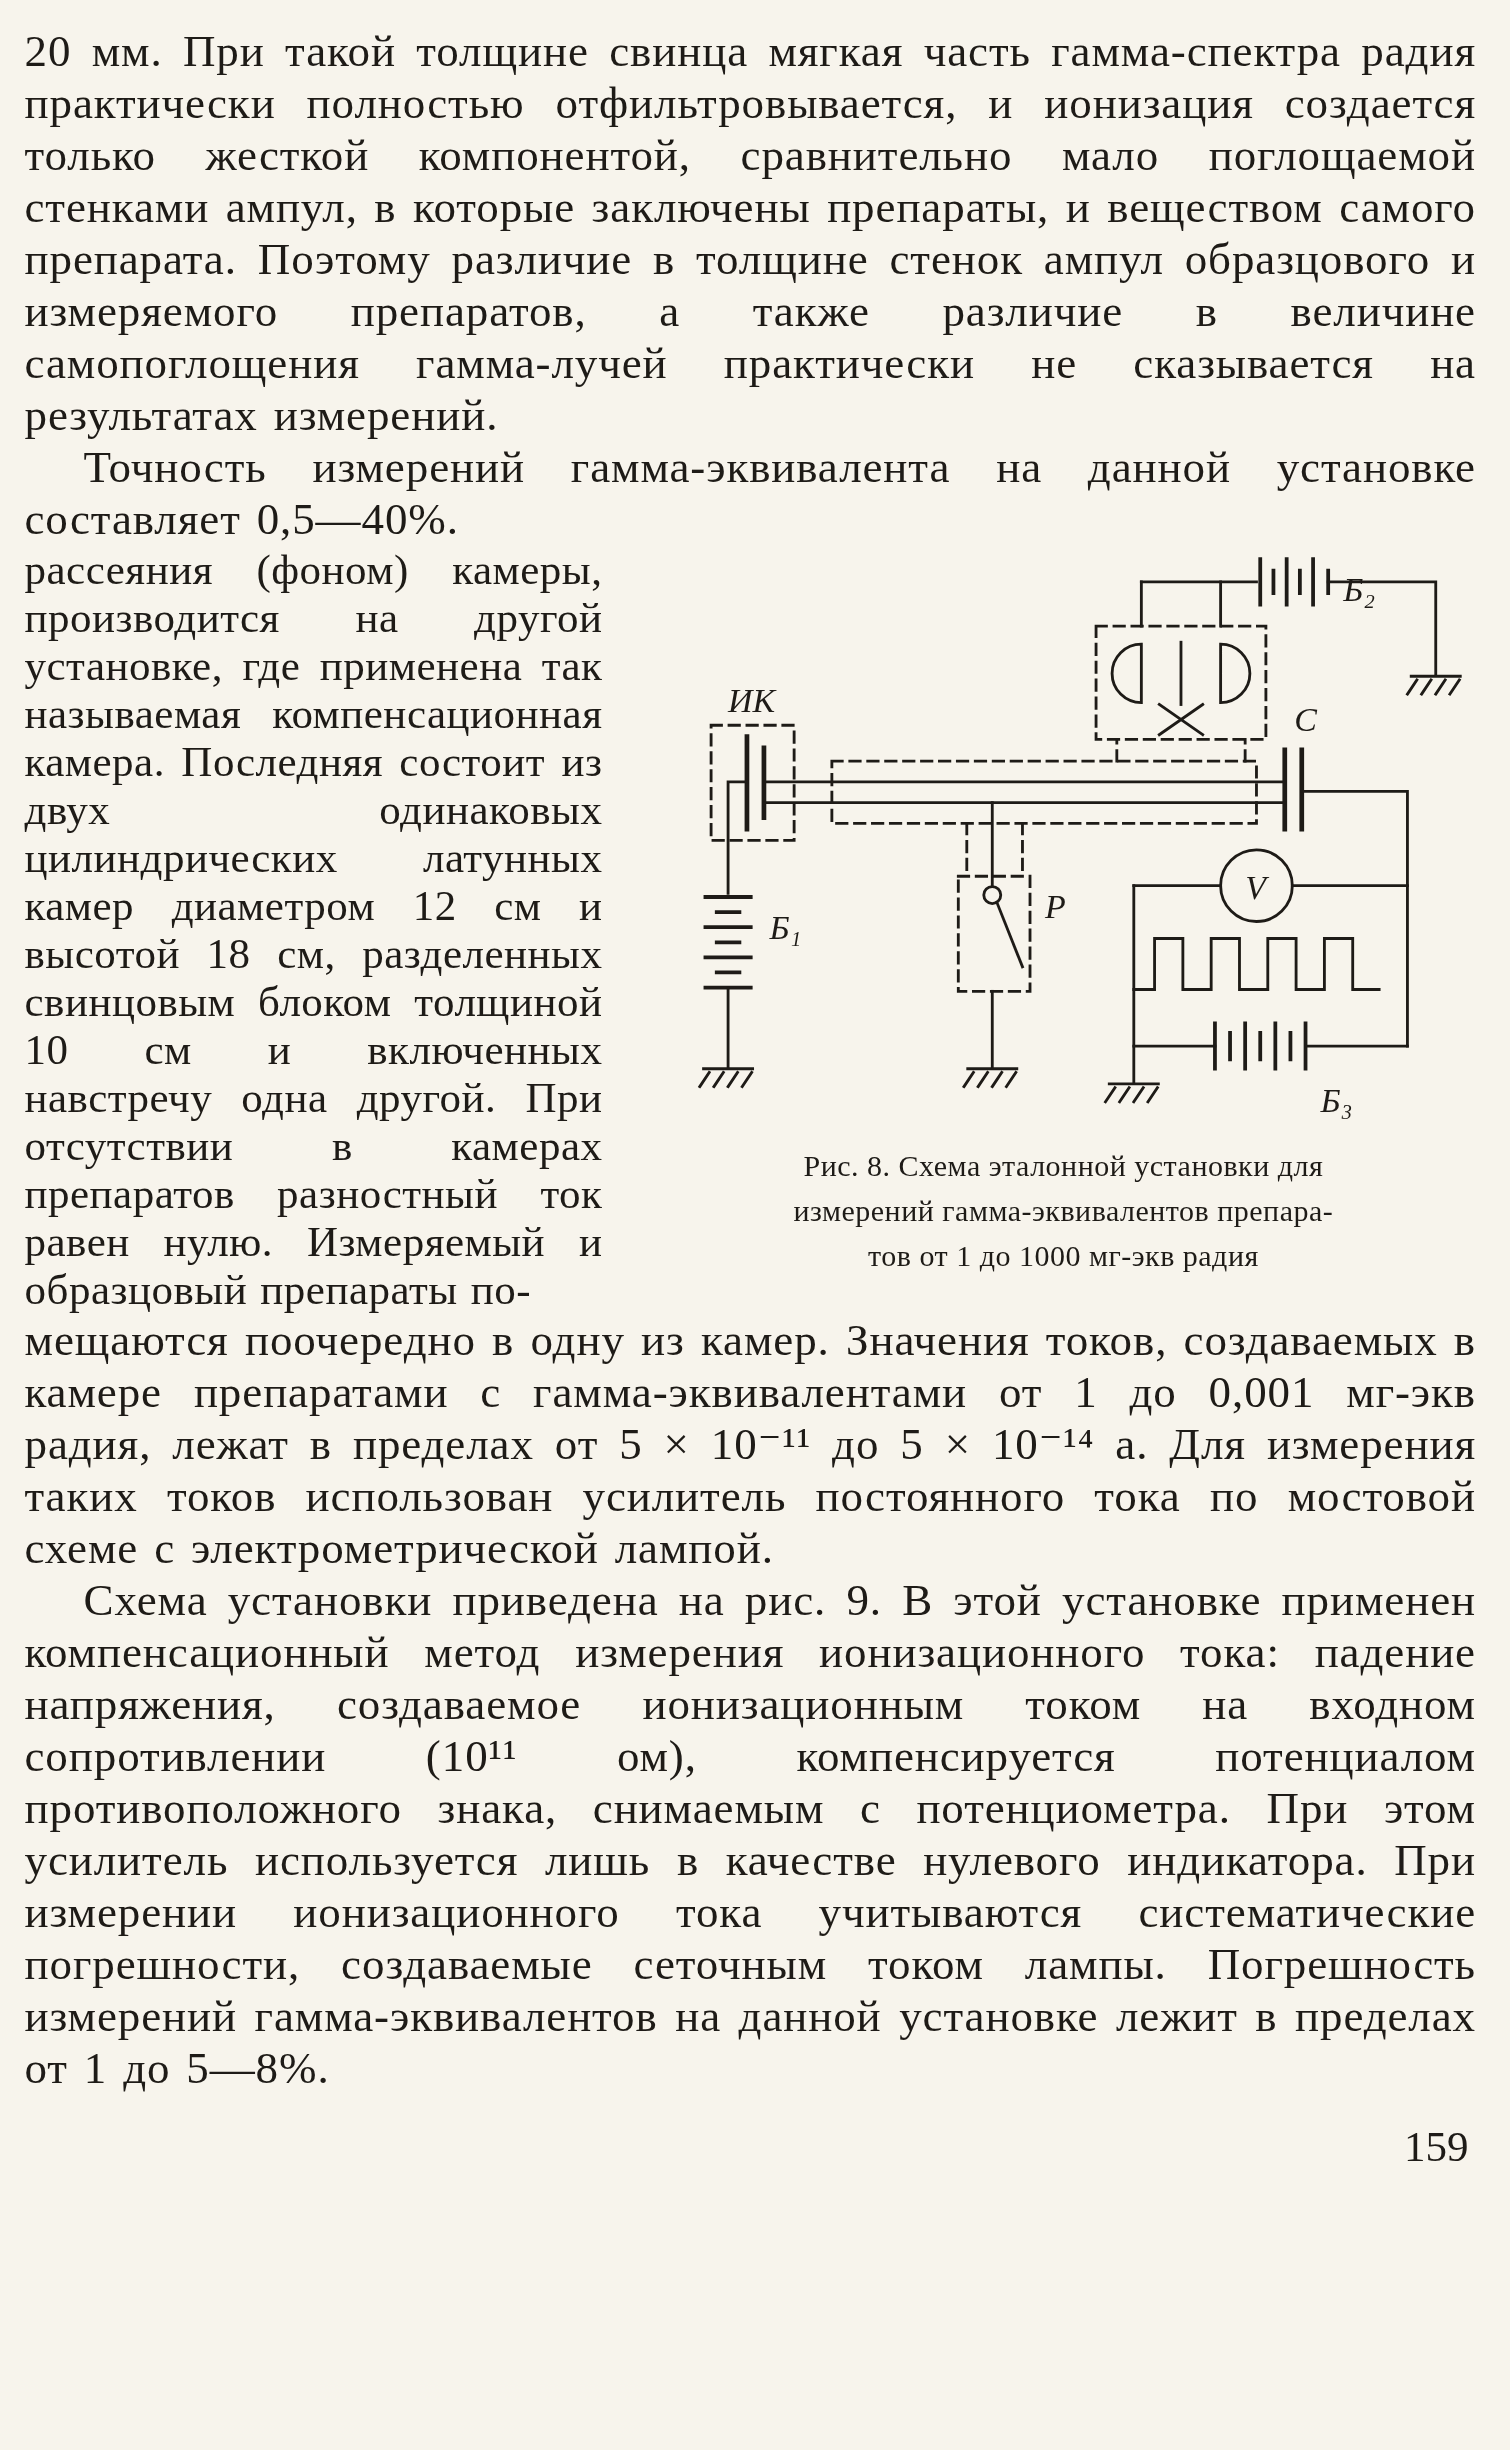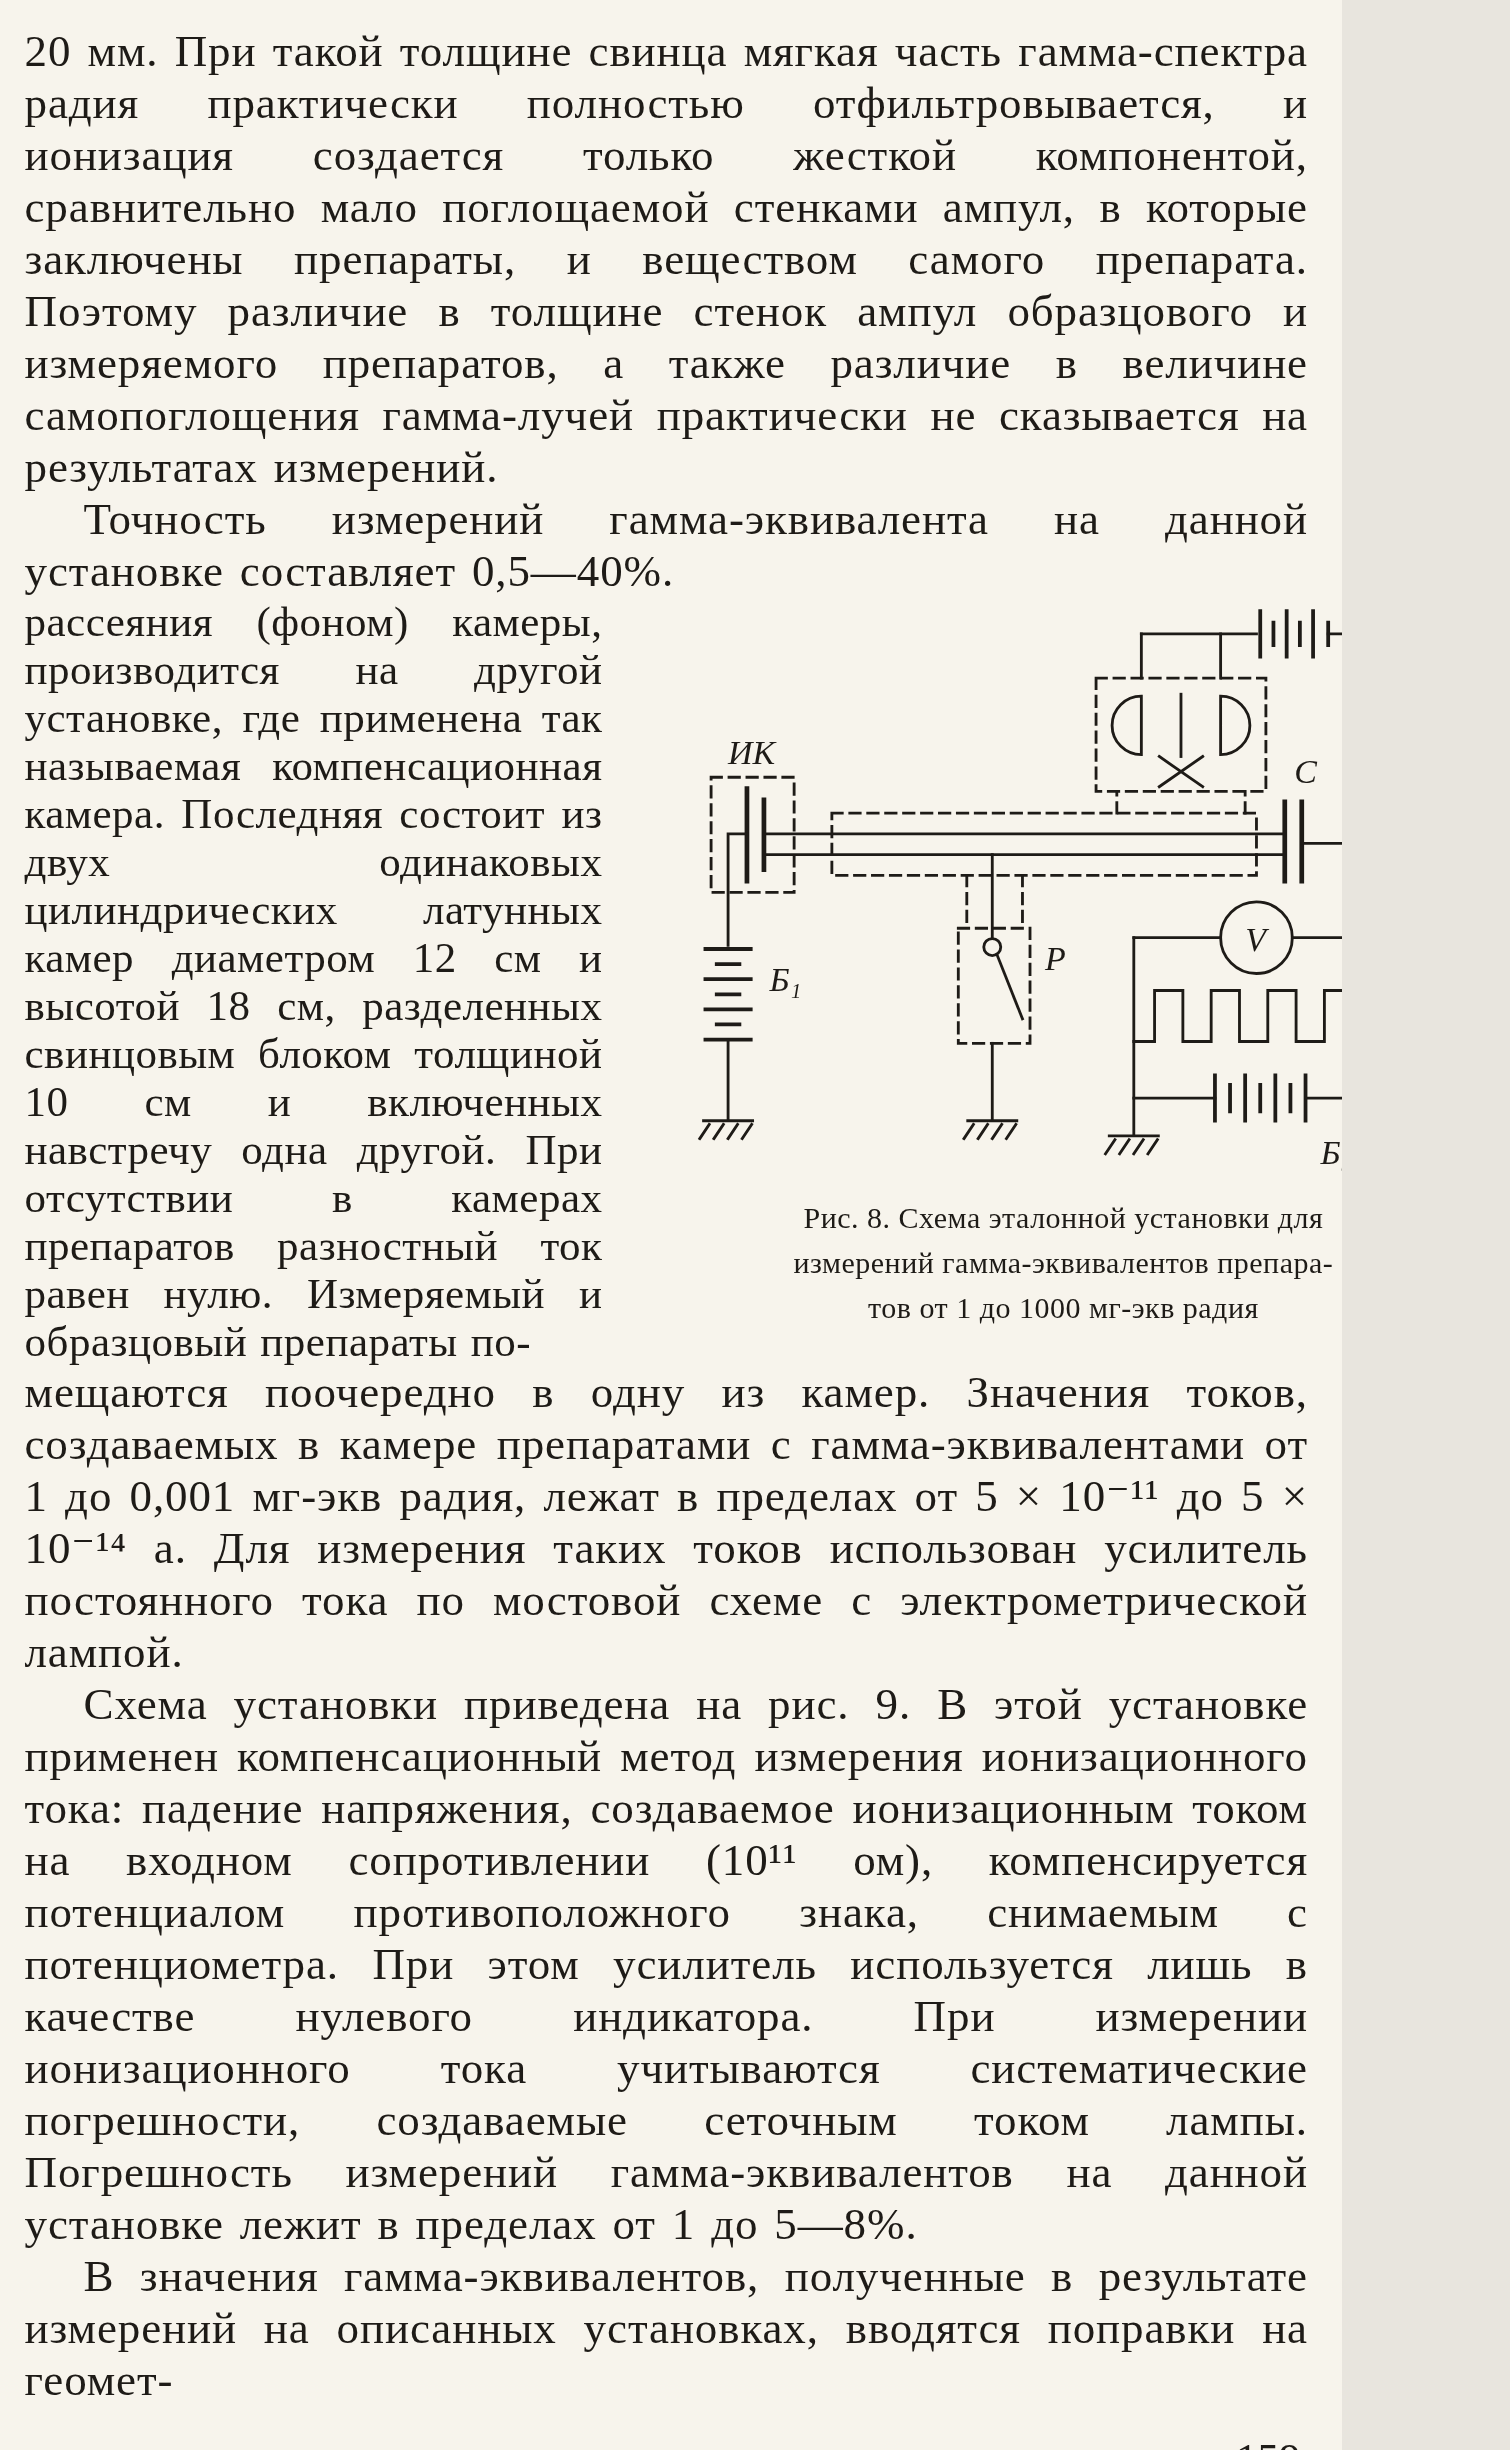--- a/index.html
+++ b/index.html
@@ -1,19 +1,19 @@
 <!DOCTYPE html>
 <html style="font-size:15px"><head>
 <meta charset="utf-8">
 <style>
   * { margin:0; padding:0; box-sizing:border-box; }
   html, body { width:1510px; }
   body { background:#e8e5de; font-family:"Liberation Serif","DejaVu Serif",serif; }
   .page {
-    width:1342px; height:2450px; overflow:hidden;
+    width:1510px; height:2450px; overflow:hidden;
     background:#f7f4ec; color:#1e1b17;
     padding:24.5px 34px 0 24.5px;
     position:relative;
   }
   .para {
     font-size:45px; line-height:52px; text-align:justify;
     letter-spacing:0.9px; word-spacing:3.8px;
   }
   .indent { text-indent:59px; }
   .wrap { display:flex; align-items:flex-start; margin-top:1.9px;gap:45px; }
@@ -124,17 +124,16 @@
       </svg>
 
       <div class="fig-caption">Рис. 8. Схема эталонной установки для
 измерений гамма-эквивалентов препара-
 тов от 1 до 1000 мг-экв радия</div>
     </div>
   </div>
 
   <p class="para">мещаются поочередно в одну из камер. Значения токов, создаваемых в камере препаратами с гамма-эквивалентами от 1 до 0,001 мг-экв радия, лежат в пределах от 5 × 10⁻¹¹ до 5 × 10⁻¹⁴ а. Для измерения таких токов использован усилитель постоянного тока по мостовой схеме с электрометрической лампой.</p>
   <p class="para indent">Схема установки приведена на рис. 9. В этой установке применен компенсационный метод измерения ионизационного тока: падение напряжения, создаваемое ионизационным током на входном сопротивлении (10¹¹ ом), компенсируется потенциалом противоположного знака, снимаемым с потенциометра. При этом усилитель используется лишь в качестве нулевого индикатора. При измерении ионизационного тока учитываются систематические погрешности, создаваемые сеточным током лампы. Погрешность измерений гамма-эквивалентов на данной установке лежит в пределах от 1 до 5—8%.</p>
-  <p class="para indent">В значения гамма-эквивалентов, полученные в результате измерений на описанных установках, вводятся поправки на геомет-</p>
 
   <div class="page-number">159</div>
 </div>
 
 
 </body></html>

